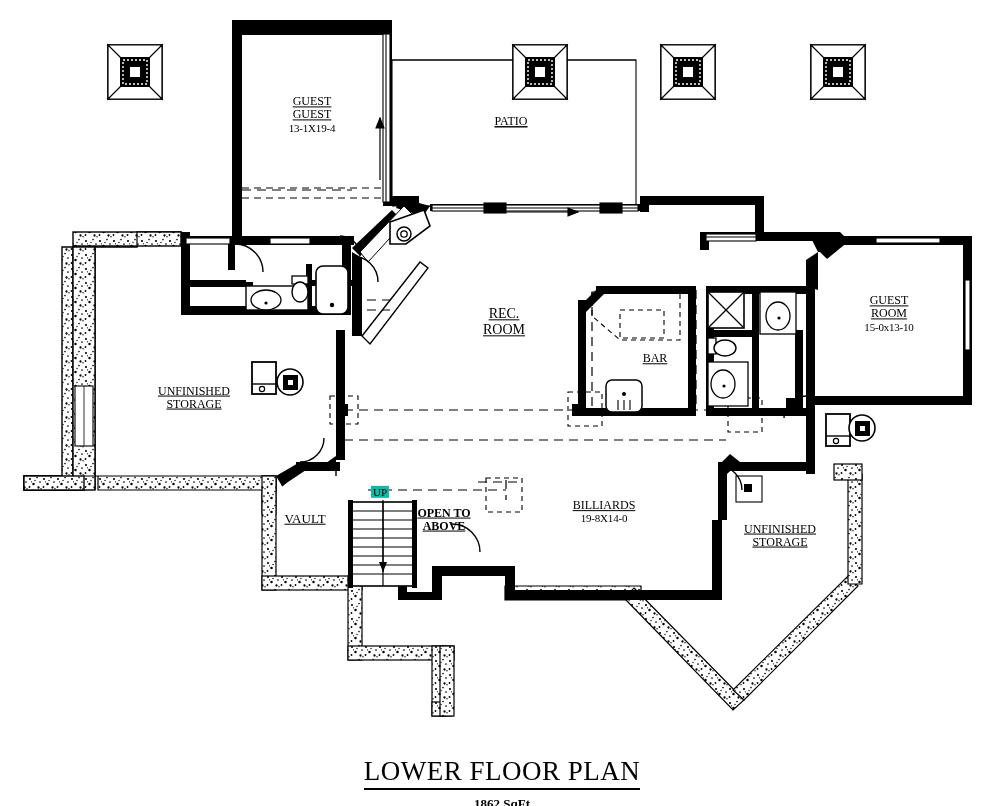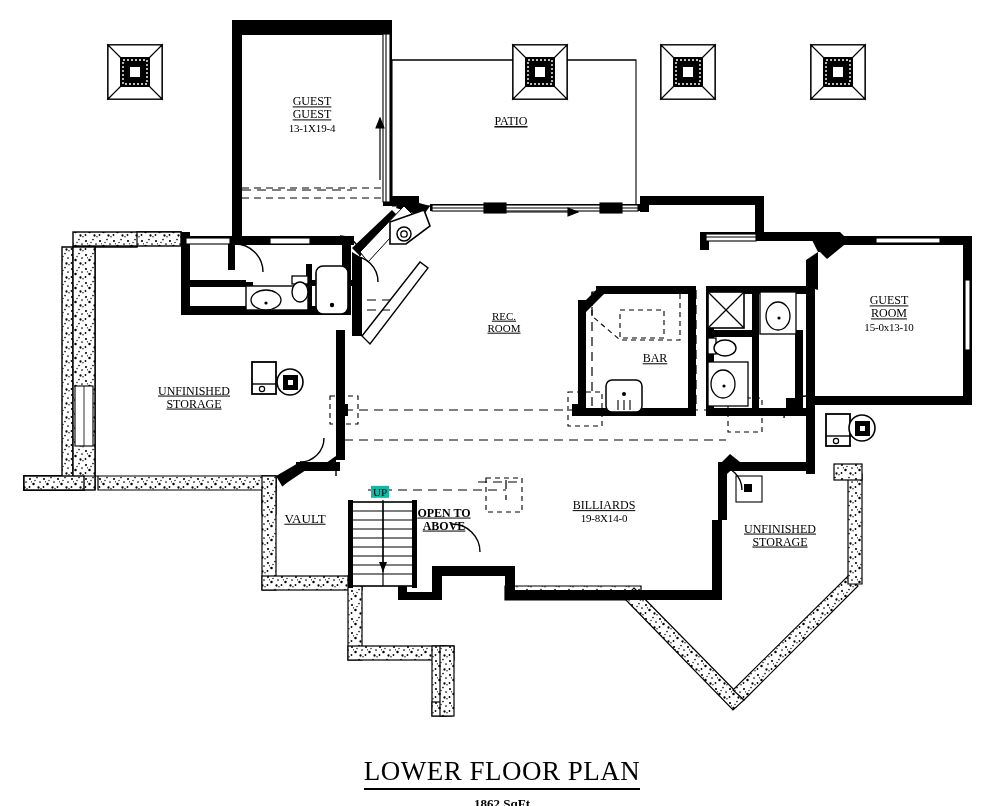--- a/index.html
+++ b/index.html
@@ -362,21 +362,21 @@
   <div class="room-label" style="left:312px;top:115px;transform:translate(-50%,-50%);font-size:12px;">
     <span class="ln u">GUEST</span>
     <span class="ln u">GUEST</span>
     <span class="ln sz">13-1X19-4</span>
   </div>
 
   <div class="room-label" style="left:511px;top:122px;transform:translate(-50%,-50%);font-size:12px;text-decoration:underline;">
     <span class="ln u">PATIO</span>
   </div>
 
-  <div class="room-label" style="left:504px;top:322px;transform:translate(-50%,-50%);font-size:11px;">
+  <div class="room-label" style="left:504px;top:322px;transform:translate(-50%,-50%);font-size:14px;">
     <span class="ln u">REC.</span>
     <span class="ln u">ROOM</span>
   </div>
 
   <div class="room-label" style="left:655px;top:359px;transform:translate(-50%,-50%);font-size:12px;">
     <span class="ln u">BAR</span>
   </div>
 
   <div class="room-label" style="left:889px;top:314px;transform:translate(-50%,-50%);font-size:12px;">
     <span class="ln u">GUEST</span>

